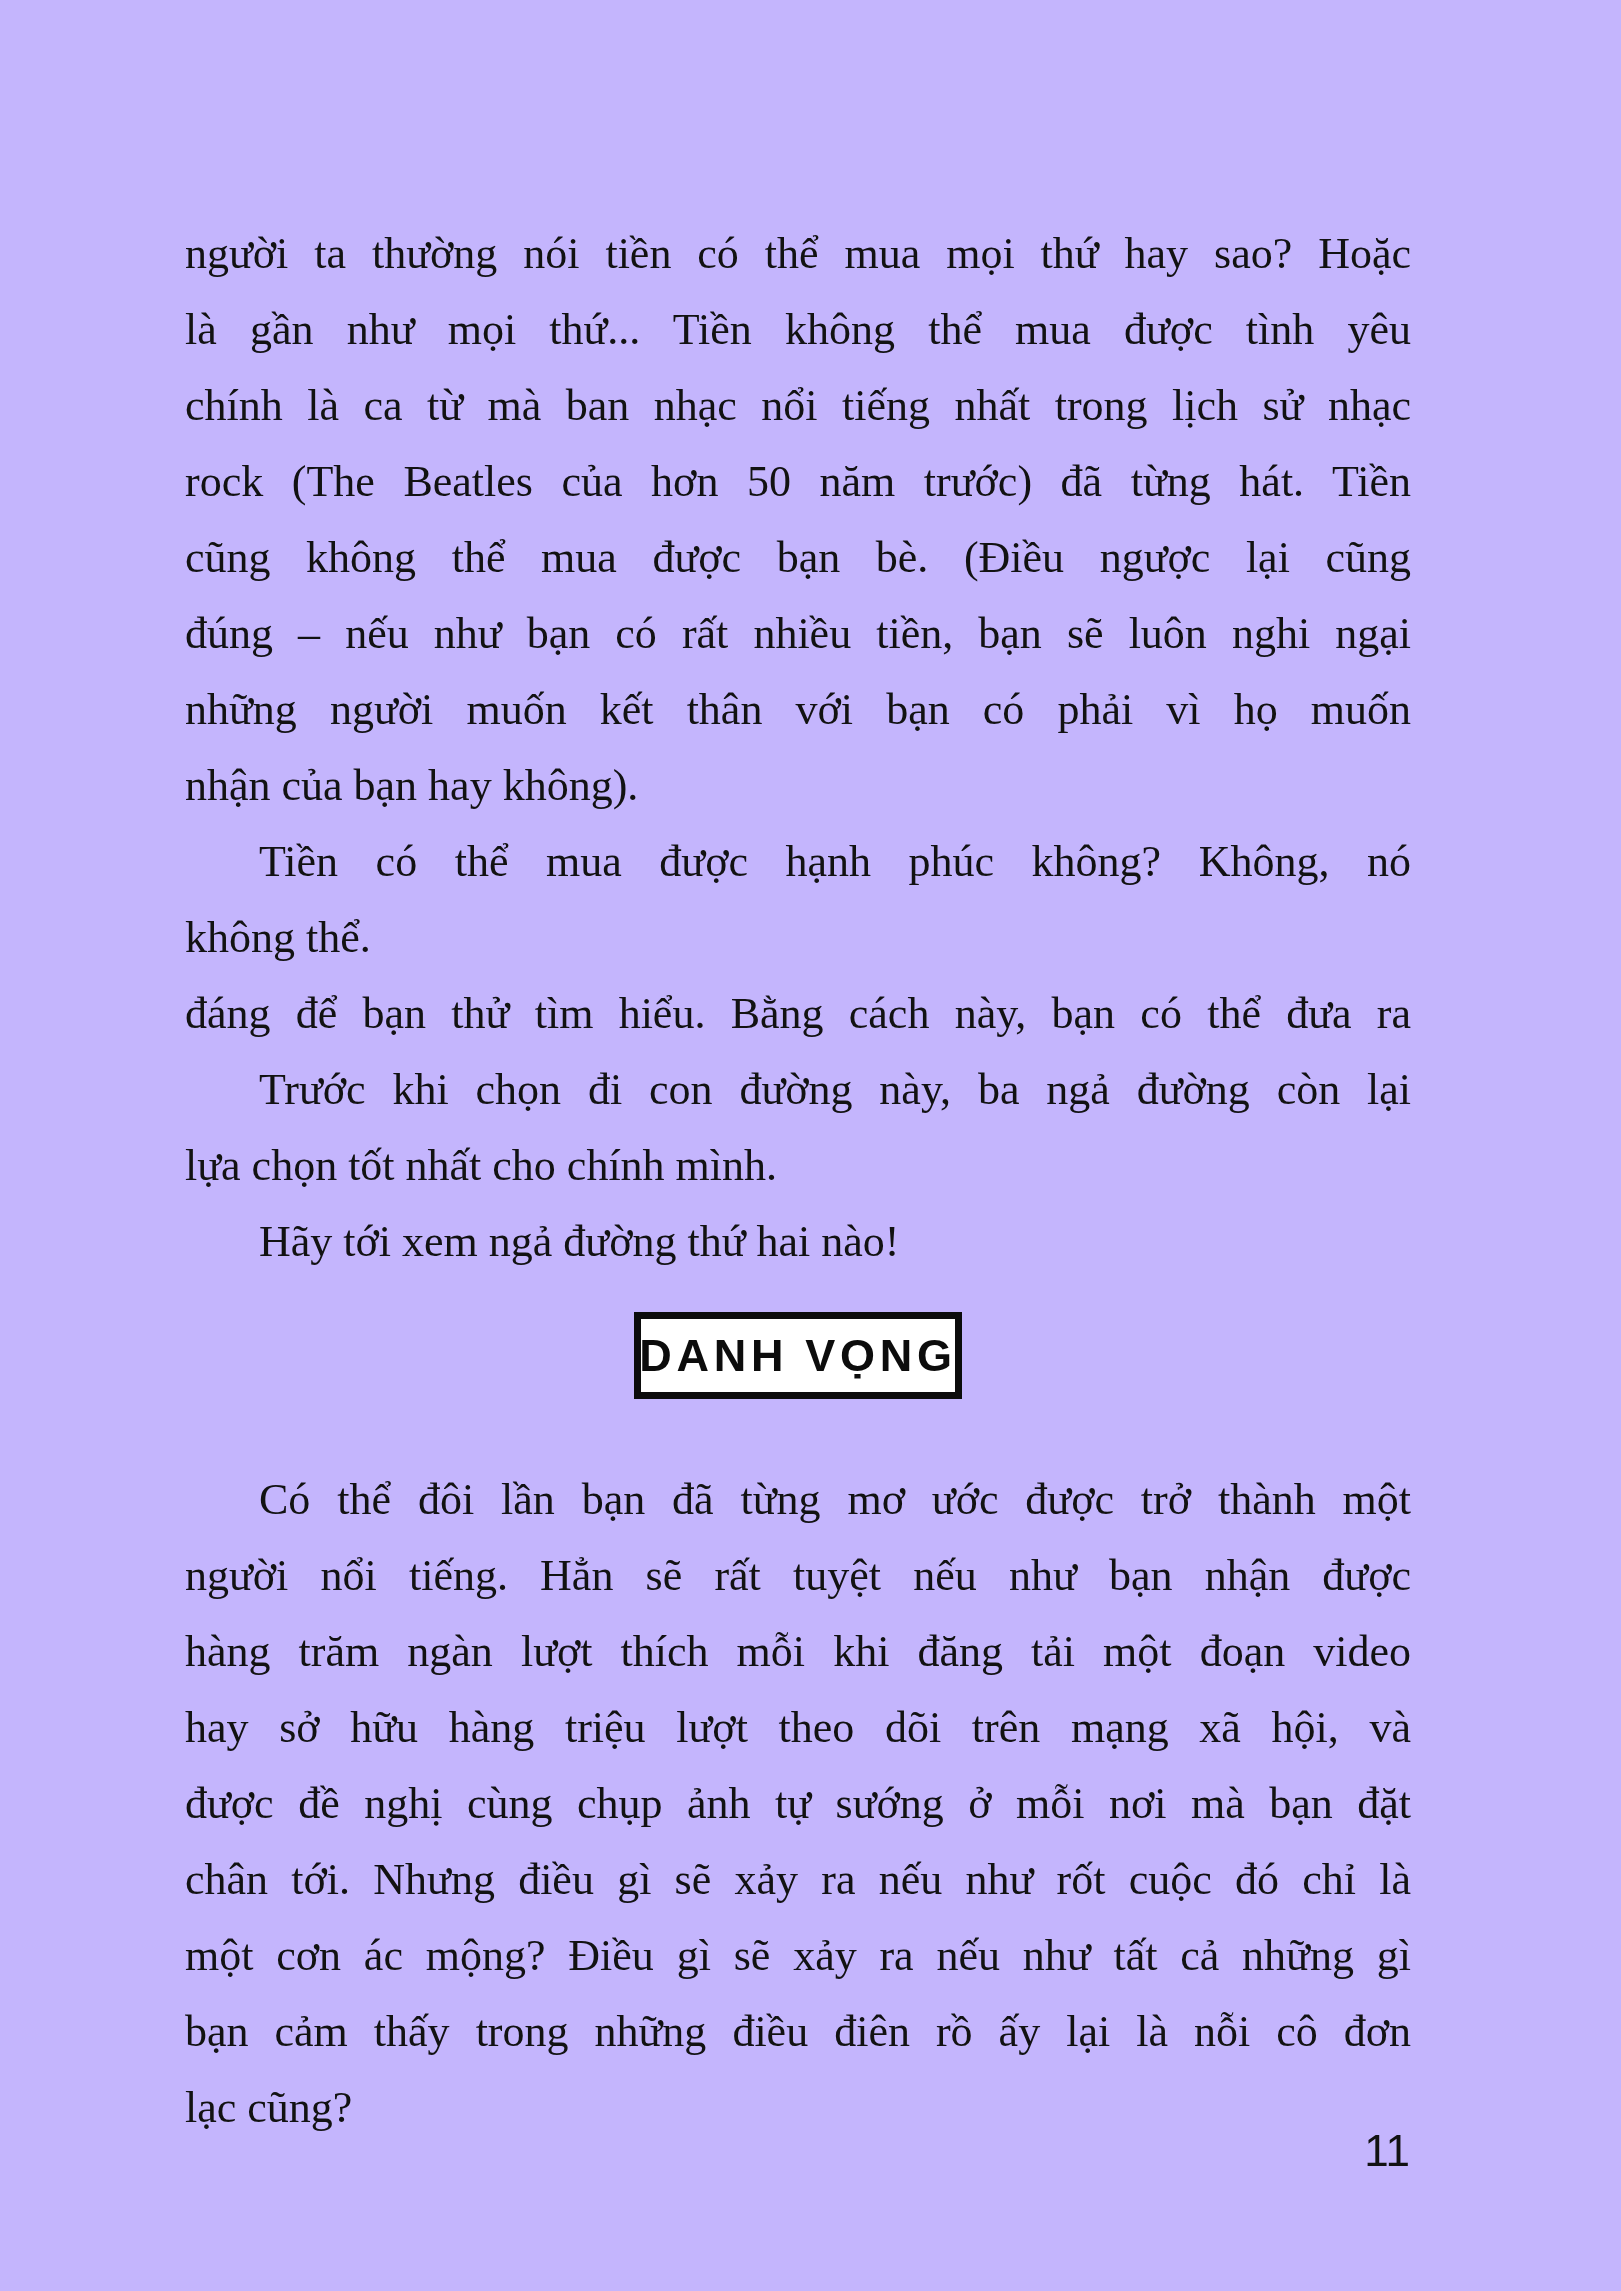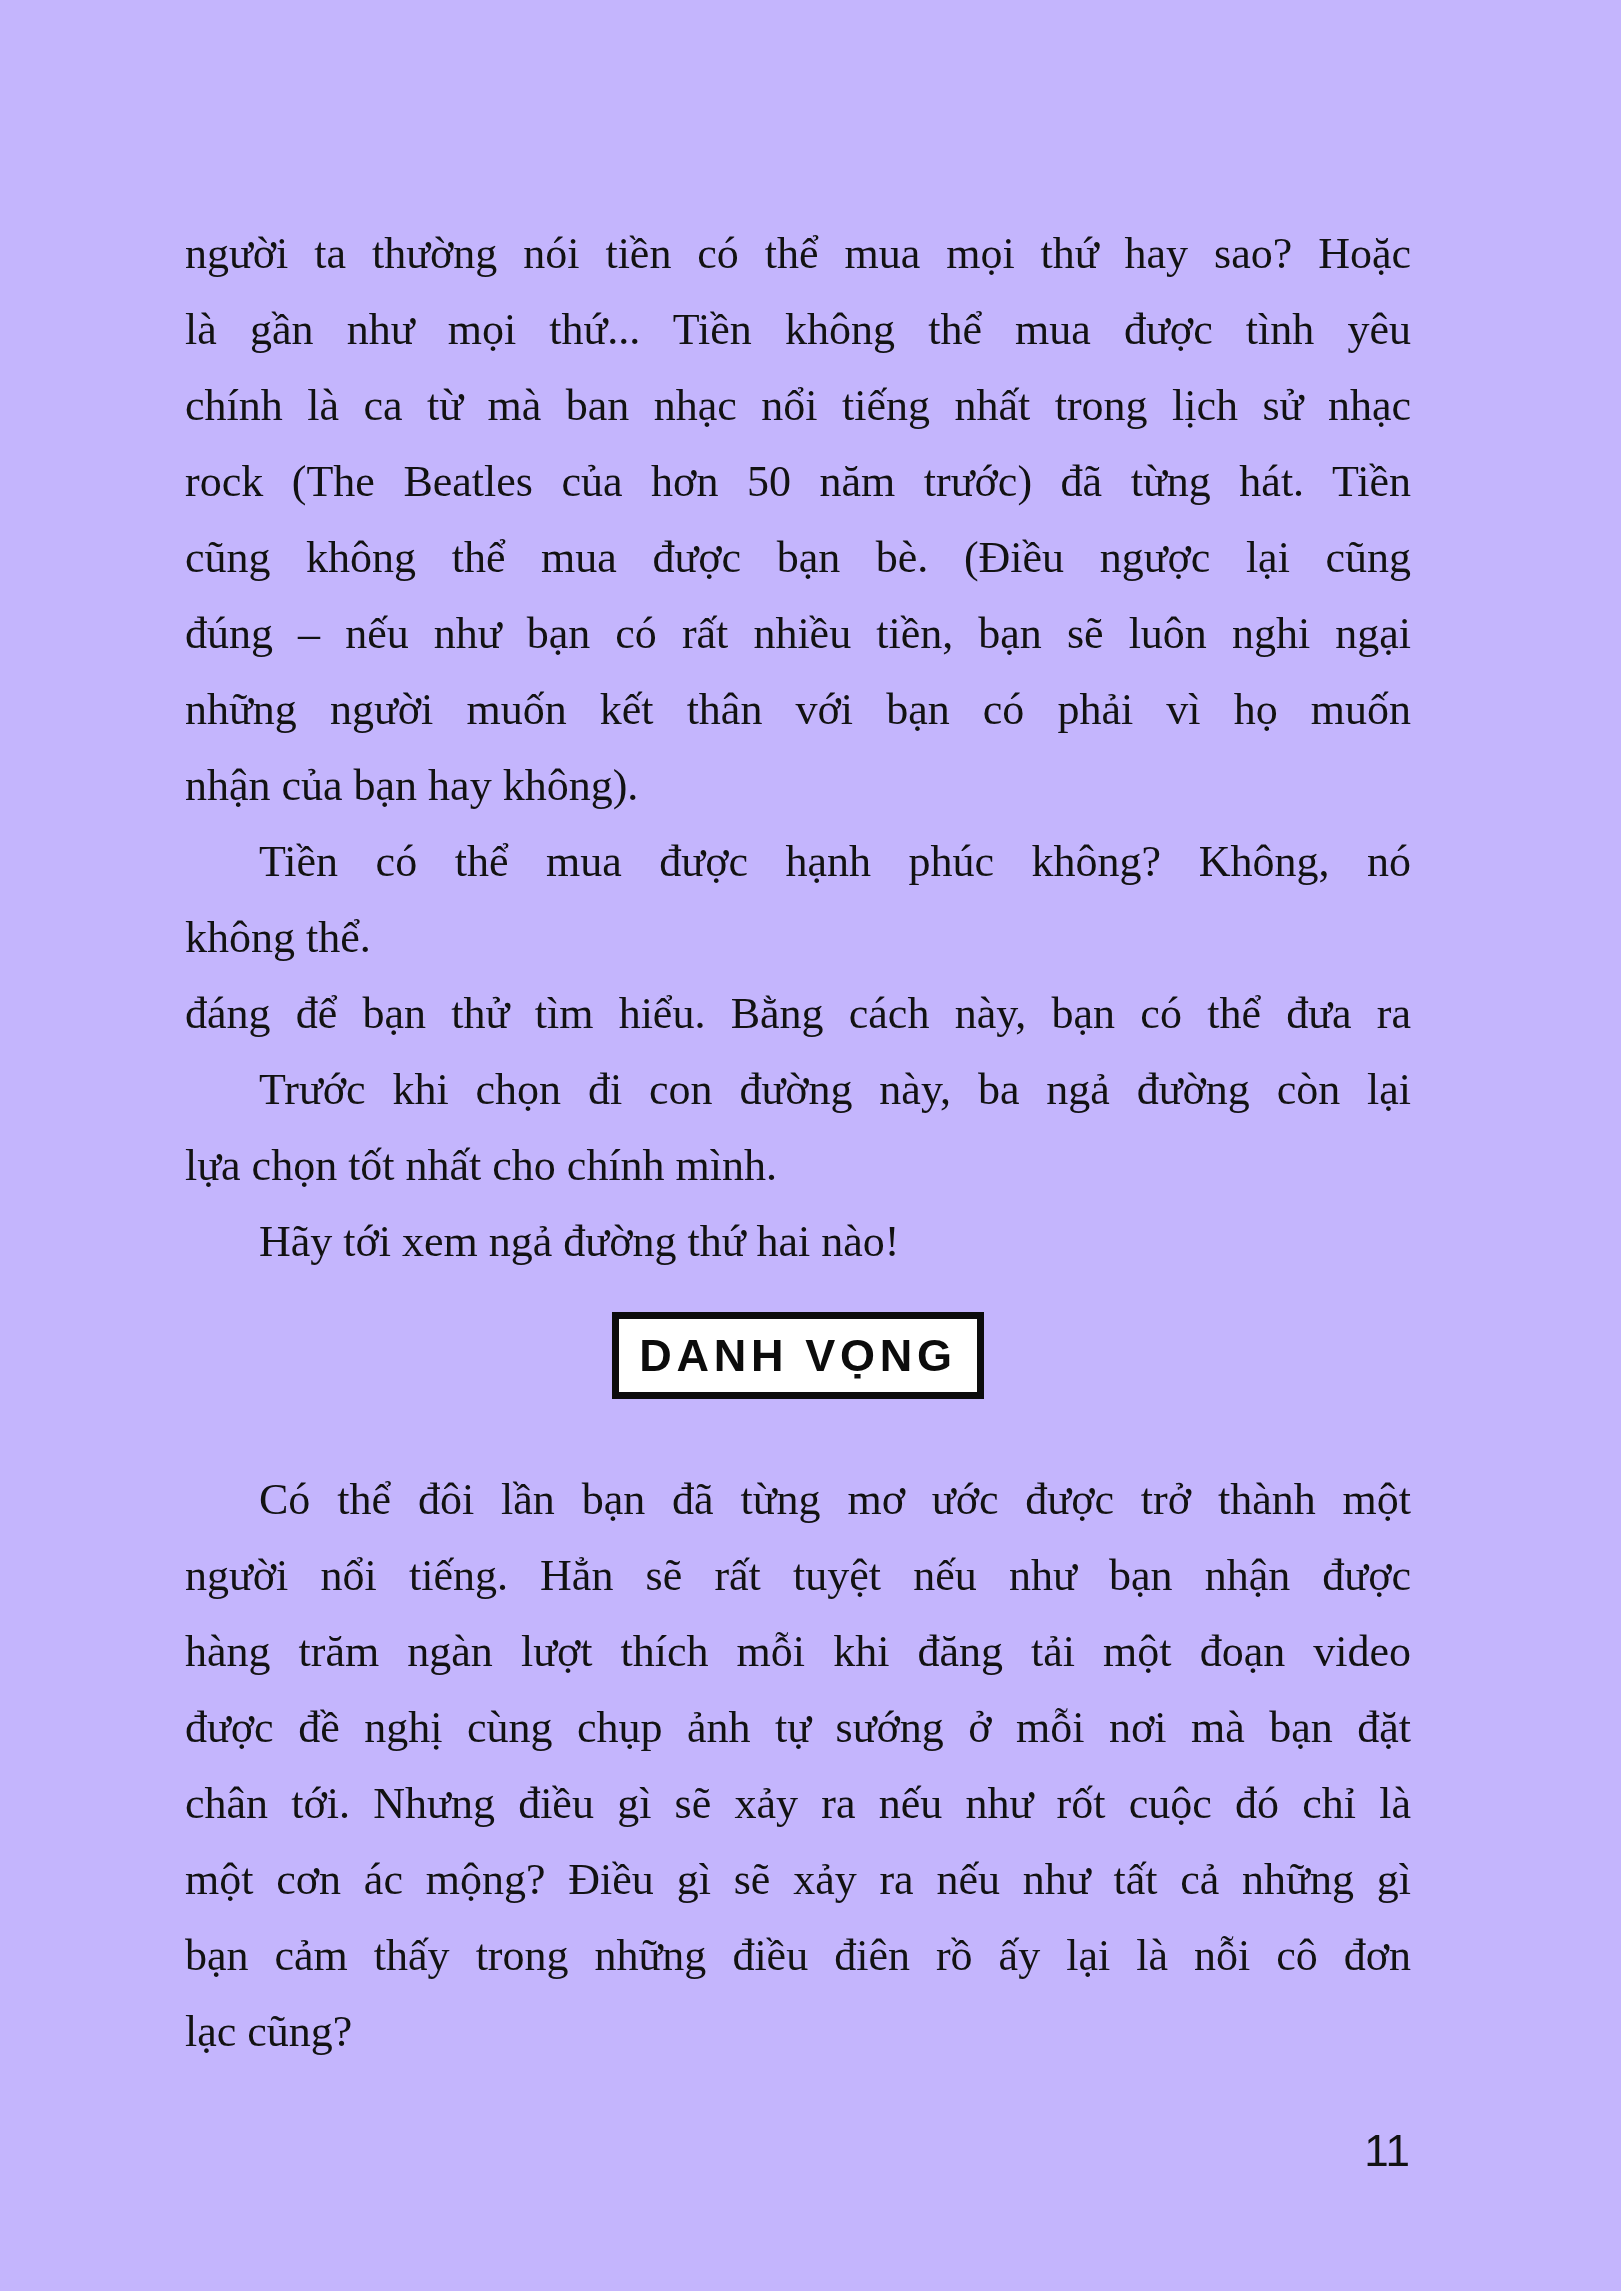--- a/index.html
+++ b/index.html
@@ -29,21 +29,21 @@
     white-space: normal;
   }
   .line.last {
     text-align-last: left;
   }
   .line.indent {
     padding-left: 74px;
   }
   .heading-box {
     margin: 32px auto 63px auto;
-    width: 372px;
+    width: 328px;
     height: 87px;
     box-sizing: border-box;
     border: 7.6px solid #0c0c0c;
     background: #ffffff;
     display: flex;
     align-items: center;
     justify-content: center;
   }
   .heading-label {
     font-family: "Liberation Sans", sans-serif;
@@ -89,20 +89,21 @@
 
     <div class="line last indent">Hãy tới xem ngả đường thứ hai nào!</div>
 
     <div class="heading-box">
       <span class="heading-label">DANH VỌNG</span>
     </div>
 
     <div class="line indent">Có thể đôi lần bạn đã từng mơ ước được trở thành một</div>
     <div class="line">người nổi tiếng. Hẳn sẽ rất tuyệt nếu như bạn nhận được</div>
     <div class="line">hàng trăm ngàn lượt thích mỗi khi đăng tải một đoạn video</div>
+    <div class="line">hay sở hữu hàng triệu lượt theo dõi trên mạng xã hội, và</div>
     <div class="line">được đề nghị cùng chụp ảnh tự sướng ở mỗi nơi mà bạn đặt</div>
     <div class="line">chân tới. Nhưng điều gì sẽ xảy ra nếu như rốt cuộc đó chỉ là</div>
     <div class="line">một cơn ác mộng? Điều gì sẽ xảy ra nếu như tất cả những gì</div>
     <div class="line">bạn cảm thấy trong những điều điên rồ ấy lại là nỗi cô đơn</div>
     <div class="line last">lạc cũng?</div>
 
   </div>
 
   <div class="page-number">11</div>
 

